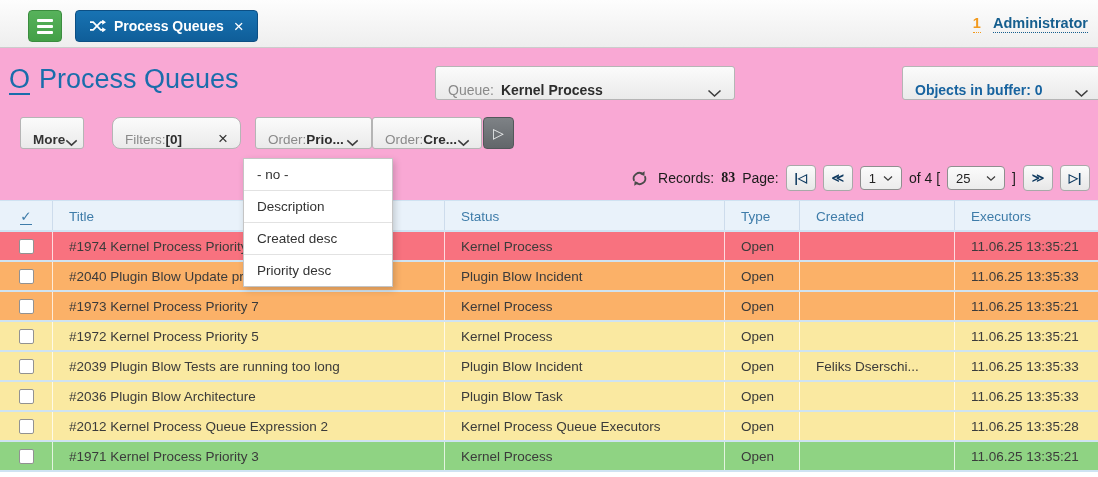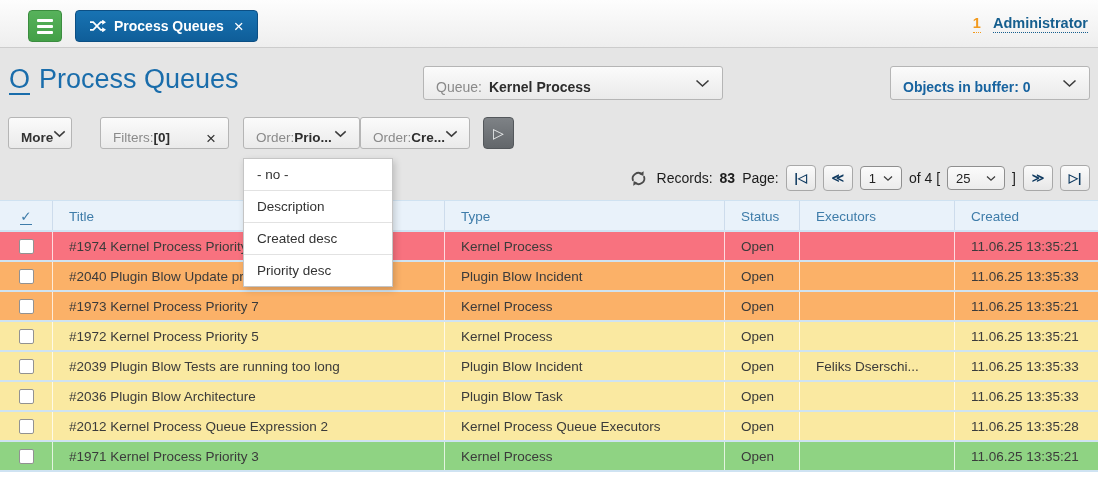--- a/index.html
+++ b/index.html
@@ -1,18 +1,18 @@
 <!DOCTYPE html>
 <html><head>
 <meta charset="utf-8">
 <style>
   * { margin:0; padding:0; box-sizing:border-box; }
   html,body { background:#fff; }
   body { font-family:"Liberation Sans", sans-serif; }
-  #app { position:relative; width:1098px; height:477px; background:#e5e5e5; overflow:hidden; }
+  #app { position:relative; width:1098px; height:477px; background:#f9a8d4; overflow:hidden; }
 
   
   .topbar { position:absolute; left:0; top:0; width:1098px; height:48px;
             background:linear-gradient(#fdfdfd,#eeeeee); border-bottom:1px solid #cccccc; }
   .burger { position:absolute; left:28px; top:10px; width:34px; height:32px;
             background:linear-gradient(#57b25b,#43a047); border:1px solid #3b8c3f; border-radius:4px;
             display:flex; flex-direction:column; justify-content:center; align-items:center; gap:3px; cursor:pointer; }
   .burger span { width:16px; height:3px; background:#fff; border-radius:1px; }
   .tab { position:absolute; left:75px; top:10px; height:32px; display:inline-flex; align-items:center; gap:8px;
          padding:0 13px; background:linear-gradient(#1873b3,#0f5e99); border:1px solid #0c4f84; border-radius:4px;
@@ -20,50 +20,50 @@
   .tab-close { font-size:17px; font-weight:normal; line-height:1; cursor:pointer; margin-left:2px; }
   .user-area { position:absolute; right:10px; top:15px; display:flex; gap:12px; align-items:baseline;
                font-size:14.5px; font-weight:bold; }
   .user-badge { color:#f29a1e; border-bottom:1px dotted #f29a1e; padding-bottom:1px; cursor:pointer; }
   .user-name  { color:#155e8e; border-bottom:1px dotted #155e8e; padding-bottom:1px; cursor:pointer; }
 
   
   .page-title { position:absolute; left:9px; top:64px; font-size:27px; color:#1a6dab; display:flex; gap:9px; align-items:baseline; }
   .logo-o { border-bottom:2px solid #1a6dab; line-height:1.05; cursor:pointer; }
   .gbtn { background:linear-gradient(#fbfbfb,#eaeaea); border:1px solid #b5b5b5; border-radius:3px;
-          display:flex; align-items:flex-start; padding:12px 12px; cursor:pointer; }
+          display:flex; align-items:flex-end; padding:1px 12px; cursor:pointer;margin-left:12px; }
   .queue-select { position:absolute; left:423px; top:66px; width:300px; height:34px; font-size:14px; gap:7px; }
   .muted { color:#8a8a8a; }
   .val { color:#2d2d2d; font-weight:bold; }
   .chev { margin-left:auto; flex:0 0 auto; }
   .buffer-btn { position:absolute; left:890px; top:66px; width:200px; height:34px; font-size:14px;
                 color:#17639f; font-weight:bold; }
 
   
   .tbtn { position:absolute; top:117px; height:32px; font-size:13.5px; }
   .more-btn   { left:8px;   width:64px; color:#333; font-weight:bold; }
-  .filters-btn{ left:100px; width:129px; }
+  .filters-btn{ left:100px; width:129px;border-radius:8px; }
   .order1-btn { left:243px; width:117px; }
   .order2-btn { left:360px; width:110px; }
   .x-icon { margin-left:auto; font-size:17px; color:#333; line-height:1; cursor:pointer; }
   .play-btn { position:absolute; left:483px; top:117px; width:31px; height:32px;
               background:linear-gradient(#7e8286,#62666a); border:1px solid #53575b; border-radius:4px;
               color:#eceeef; font-size:14px; display:flex; align-items:center; justify-content:center; cursor:pointer; }
 
   
   .dropdown { position:absolute; left:243px; top:149px; width:150px; background:#fff;
               border:1px solid #c5c5c5; box-shadow:2px 3px 7px rgba(0,0,0,.18); z-index:20; list-style:none;margin-top:9px; }
   .dropdown li { padding:8px 13px; font-size:13.5px; color:#333; cursor:pointer; }
   .dropdown li + li { border-top:1px solid #e2e2e2; }
 
   
   .pagebar { position:absolute; top:163px; right:8px; height:30px; display:flex; align-items:center; gap:7px;
              font-size:14px; color:#1c1c1c; }
   .refresh { display:flex; align-items:center; margin-right:3px; cursor:pointer; }
-  .pg-strong { font-weight:bold; }
+  .pg-strong { font-weight:bold;font-family:Liberation Serif, serif; }
   .pg-btn { min-width:30px; height:26px; background:linear-gradient(#fbfbfb,#e7e7e7); border:1px solid #a8a8a8;
             border-radius:4px; color:#0f3a60; font-weight:bold; font-size:12px;
             display:flex; align-items:center; justify-content:center; padding:0 5px; cursor:pointer; }
   .pg-select { height:24px; background:linear-gradient(#fbfbfb,#ececec); border:1px solid #8f8f8f; border-radius:4px;
                display:flex; align-items:center; gap:7px; padding:0 8px; font-size:13px; color:#222; cursor:pointer; }
 
   
   .grid-row { display:grid; grid-template-columns:53px 392px 280px 75px 155px 143px; width:1098px; }
   .thead { position:absolute; left:0; top:200px; height:30px; background:#e9f2fa; color:#3e7ca9; font-size:13.5px;
            border-top:1px solid #cfe2f1; }
@@ -202,24 +202,24 @@
     <span>]</span>
     <span class="pg-btn">≫</span>
     <span class="pg-btn">▷|</span>
   </div>
 
   <div class="grid-row thead">
     <div class="check-all">
       <span>✓</span>
     </div>
     <div>Title</div>
+    <div>Status</div>
     <div>Type</div>
-    <div>Status</div>
+    <div>Created</div>
     <div>Executors</div>
-    <div>Created</div>
   </div>
 
   <div class="tbody">
 
     <div class="grid-row trow row-red">
       <div class="cb-cell">
           <input type="checkbox" class="cb" style="">
         </div>
       <div>#1974 Kernel Process Priority</div>
       <div>Kernel Process</div>

